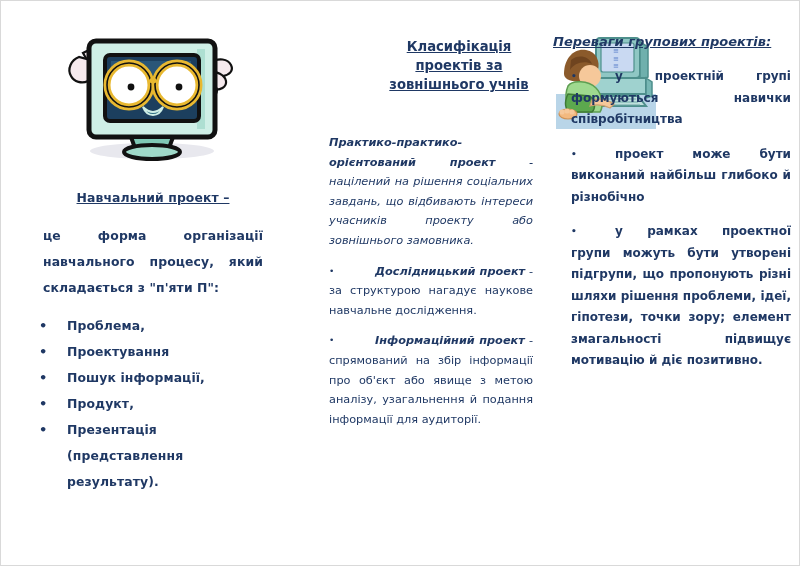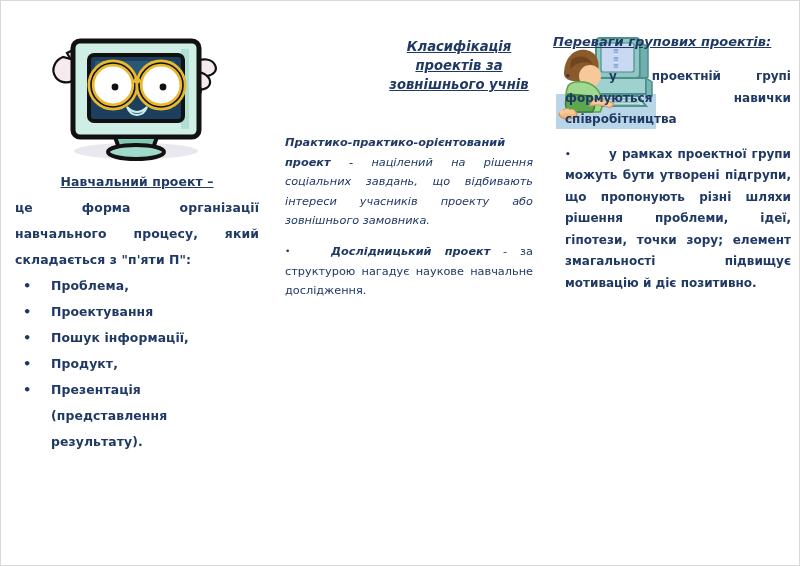--- a/index.html
+++ b/index.html
@@ -20,41 +20,41 @@
     box-sizing: border-box;
     overflow: hidden;
   }
   .col {
     position: absolute;
     top: 0;
     height: 566px;
     box-sizing: border-box;
   }
   
-  #col1 { left: 0px;   width: 272px; padding: 0 14px 0 14px; }
+  #col1 { left: 16px;   width: 272px; padding: 16px 14px 0 14px; }
   #col2 { left: 272px; width: 272px; padding: 0 12px 0 12px; }
   #col3 { left: 544px; width: 256px; padding: 0 10px 0 8px; }
 
   .c1-text {
     color: #1F3864;
     font-family: "DejaVu Sans", sans-serif;
     font-weight: bold;
     font-size: 12.4px;
     line-height: 26px;
     letter-spacing: 0.1px;
   }
   .c1-title {
     text-align: center;
     text-decoration: underline;
     margin: 0 0 0 0;
   }
   .c1-para {
     text-align: justify;
     text-align-last: left;
-    margin: 0;
+    margin: 12px;
   }
   .c1-list {
     list-style: none;
     margin: 0;
     padding: 0;
   }
   .c1-list li {
     position: relative;
     padding-left: 36px;
   }
@@ -63,21 +63,20 @@
     left: 8px;
     top: 0;
     font-size: 13px;
   }
 
   
   .c2-head {
     color: #1F3864;
     font-family: "DejaVu Sans", sans-serif;
     font-weight: bold;
-    font-style: italic;
     font-size: 13.2px;
     line-height: 19px;
     text-align: center;
     text-decoration: underline;
   }
   .c2-body {
     color: #1F3864;
     font-family: "DejaVu Sans", sans-serif;
     font-size: 11.3px;
     line-height: 19.6px;
@@ -111,21 +110,21 @@
     margin: 0 0 14px 0;
   }
   .c3-item {
     color: #1F3864;
     font-family: "DejaVu Sans", sans-serif;
     font-weight: bold;
     font-size: 12px;
     line-height: 21.5px;
     text-align: justify;
     text-align-last: left;
-    margin: 0 0 13px 12px;
+    margin: 0 0 13px 18px;
   }
   .c3-bul {
     display: inline-block;
     width: 44px;
     font-size: 9px;
     vertical-align: top;
   }
 
   
   .art { position: absolute; }
@@ -242,36 +241,42 @@
         <circle cx="16" cy="78" r="2.6" fill="#F6C89A"></circle>
       </svg>
     </div>
 
     <div class="c2-head" style="margin-top:36px; margin-left:100px;">
       <div>Класифікація</div>
       <div>проектів за</div>
       <div>зовнішнього учнів</div>
     </div>
 
-    <div class="c2-body" style="margin-top:39px;">
+    <div class="c2-body" style="margin-top:39px;margin-left:44px;">
       <p class="c2-item first">
         <span class="c2-term">Практико-практико-орієнтований проект</span><span> - </span><span>націлений на рішення соціальних завдань, що відбивають інтереси учасників проекту або зовнішнього замовника.</span>
       </p>
       <p class="c2-item">
         <span class="c2-bul">•</span><span class="c2-term">Дослідницький проект</span><span> - </span><span>за структурою нагадує наукове навчальне дослідження.</span>
       </p>
+      <p class="c2-item">
+        <span class="c2-bul">•</span><span class="c2-term">Інформаційний проект</span><span> - </span><span>спрямований на збір інформації про об'єкт або явище з метою аналізу, узагальнення й подання інформації для аудиторії.</span>
+      </p>
     </div>
   </div>
 
   <div class="col" id="col3">
 
     <div class="c3-title" style="margin-top:31px;">Переваги групових проектів:</div>
 
     <p class="c3-item">
       <span class="c3-bul">•</span><span>у проектній групі формуються навички співробітництва</span>
     </p>
     <p class="c3-item">
+      <span class="c3-bul">•</span><span>проект може бути виконаний найбільш глибоко й різнобічно</span>
+    </p>
+    <p class="c3-item">
       <span class="c3-bul">•</span><span>у рамках проектної групи можуть бути утворені підгрупи, що пропонують різні шляхи рішення проблеми, ідеї, гіпотези, точки зору; елемент змагальності підвищує мотивацію й діє позитивно.</span>
     </p>
 
   </div>
 
 </div>
 
 </body></html>

